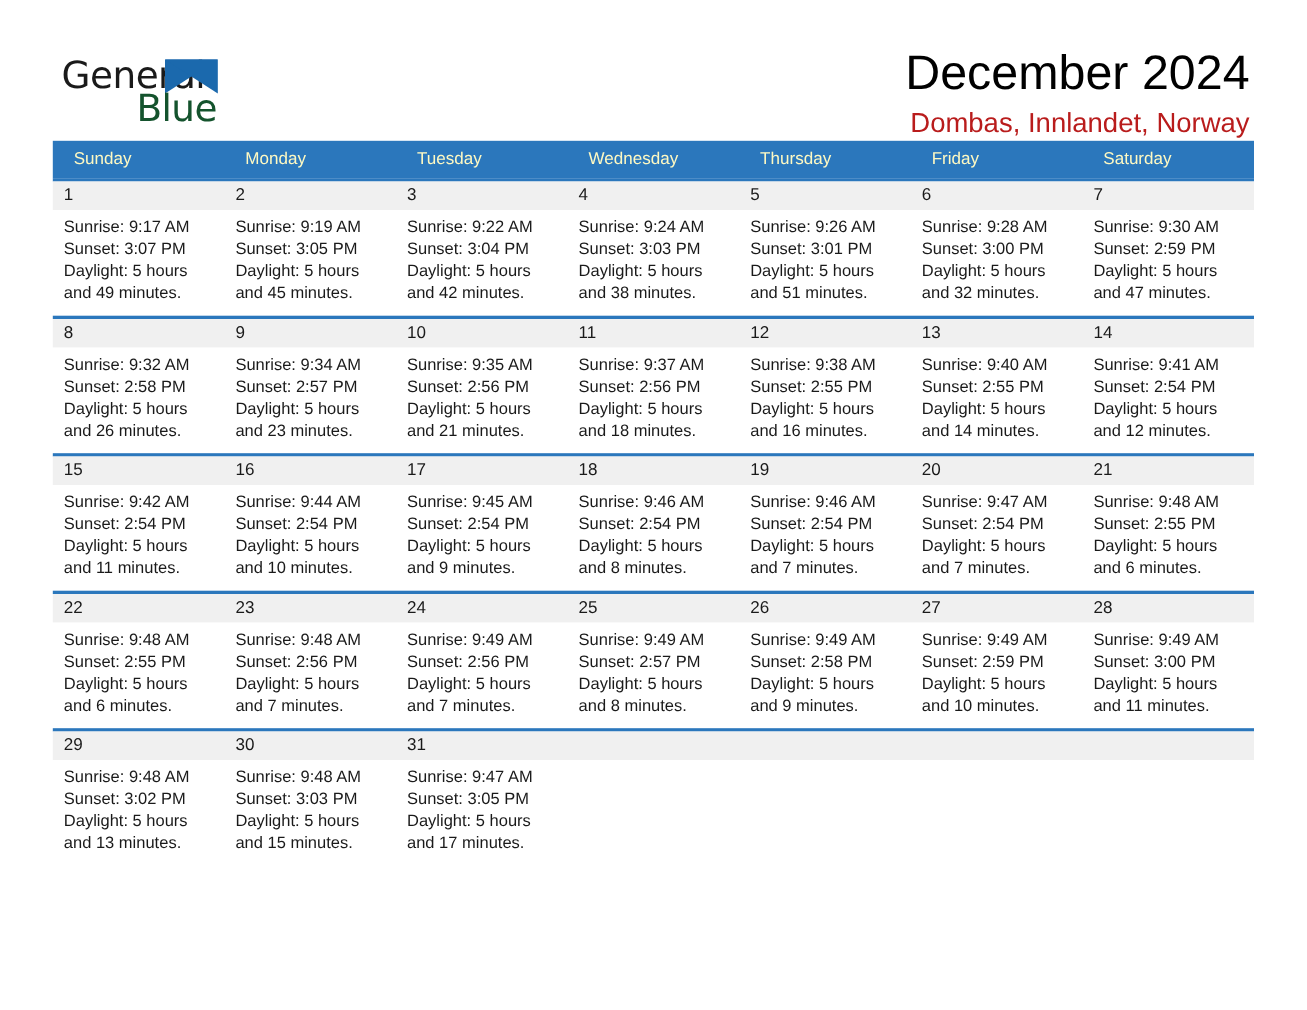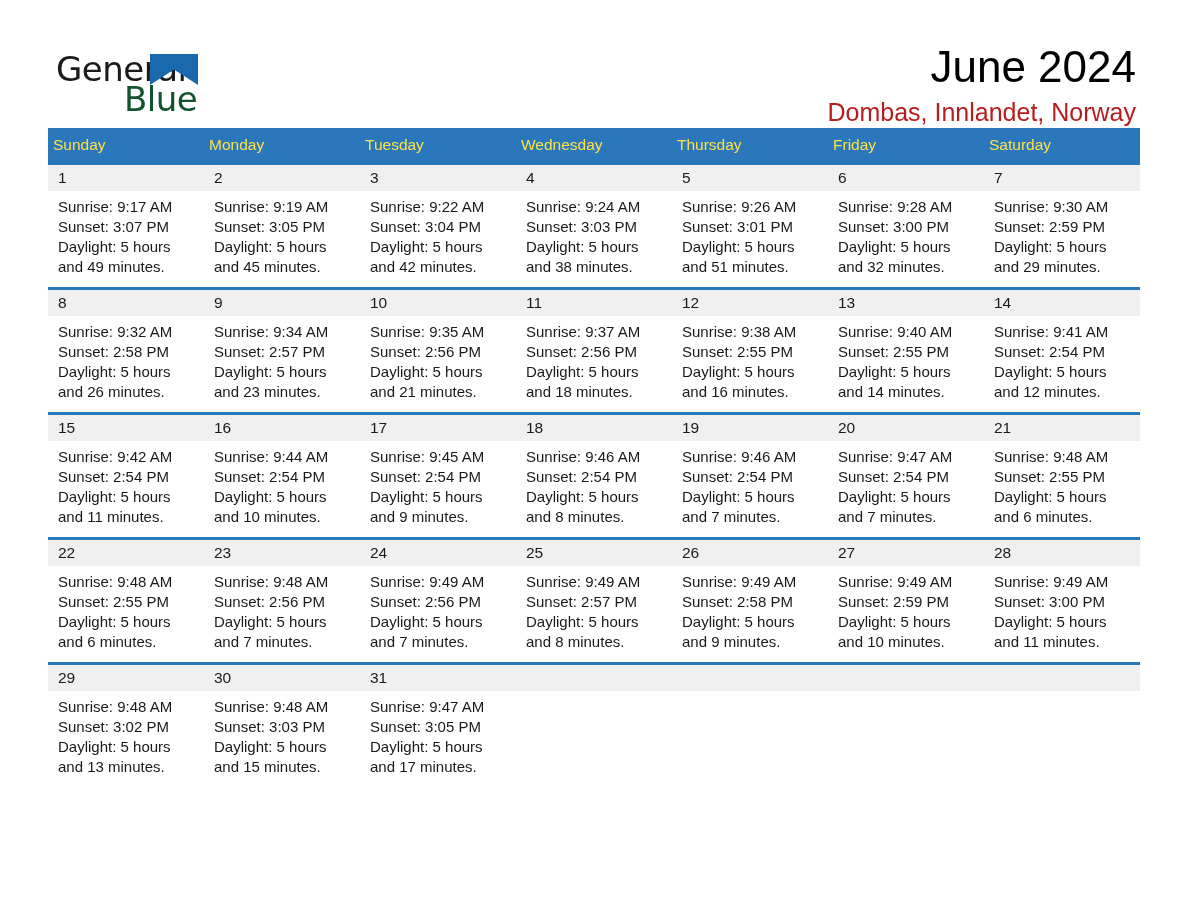--- a/index.html
+++ b/index.html
@@ -86,24 +86,24 @@
     margin-top: 18px;
     width: 1092px;
   }
   .weekday-row {
     display: grid;
     grid-template-columns: repeat(7, 1fr);
     background: #2b77bc;
     height: 34px;
   }
   .weekday {
-    color: #fde047;
+    color: #fef9c3;
     font-size: 15.5px;
     line-height: 34px;
-    padding-left: 5px;
+    padding-left: 19px;
     box-sizing: border-box;
     white-space: nowrap;
   }
 
   .week {
     border-top: 3px solid #2b77bc;
   }
   .week:first-of-type {
     border-top: none;
   }
@@ -146,21 +146,21 @@
     <div class="brand">
       <span class="brand-general">General</span>
       <svg class="brand-tri-svg" width="56" height="36" viewBox="0 0 56 36">
         <polygon points="2,2 50,2 2,33" fill="#1b69ad" transform="translate(0,0) scale(1,1)"></polygon>
         <polygon points="2,2 50,2 50,33" fill="#1b69ad"></polygon>
       </svg>
       <span class="brand-blue">Blue</span>
     </div>
 
     <div class="title-block">
-      <div class="cal-title">June 2024</div>
+      <div class="cal-title">December 2024</div>
       <div class="cal-subtitle">Dombas, Innlandet, Norway</div>
     </div>
   </div>
 
   <div class="calendar">
 
     <div class="weekday-row">
       <div class="weekday">Sunday</div>
       <div class="weekday">Monday</div>
       <div class="weekday">Tuesday</div>
@@ -214,21 +214,21 @@
         <div class="cell">
           <span class="ln">Sunrise: 9:28 AM</span>
           <span class="ln">Sunset: 3:00 PM</span>
           <span class="ln">Daylight: 5 hours</span>
           <span class="ln">and 32 minutes.</span>
         </div>
         <div class="cell">
           <span class="ln">Sunrise: 9:30 AM</span>
           <span class="ln">Sunset: 2:59 PM</span>
           <span class="ln">Daylight: 5 hours</span>
-          <span class="ln">and 29 minutes.</span>
+          <span class="ln">and 47 minutes.</span>
         </div>
       </div>
     </div>
 
     <div class="week">
       <div class="daynum-row">
         <div class="daynum">8</div>
         <div class="daynum">9</div>
         <div class="daynum">10</div>
         <div class="daynum">11</div>

